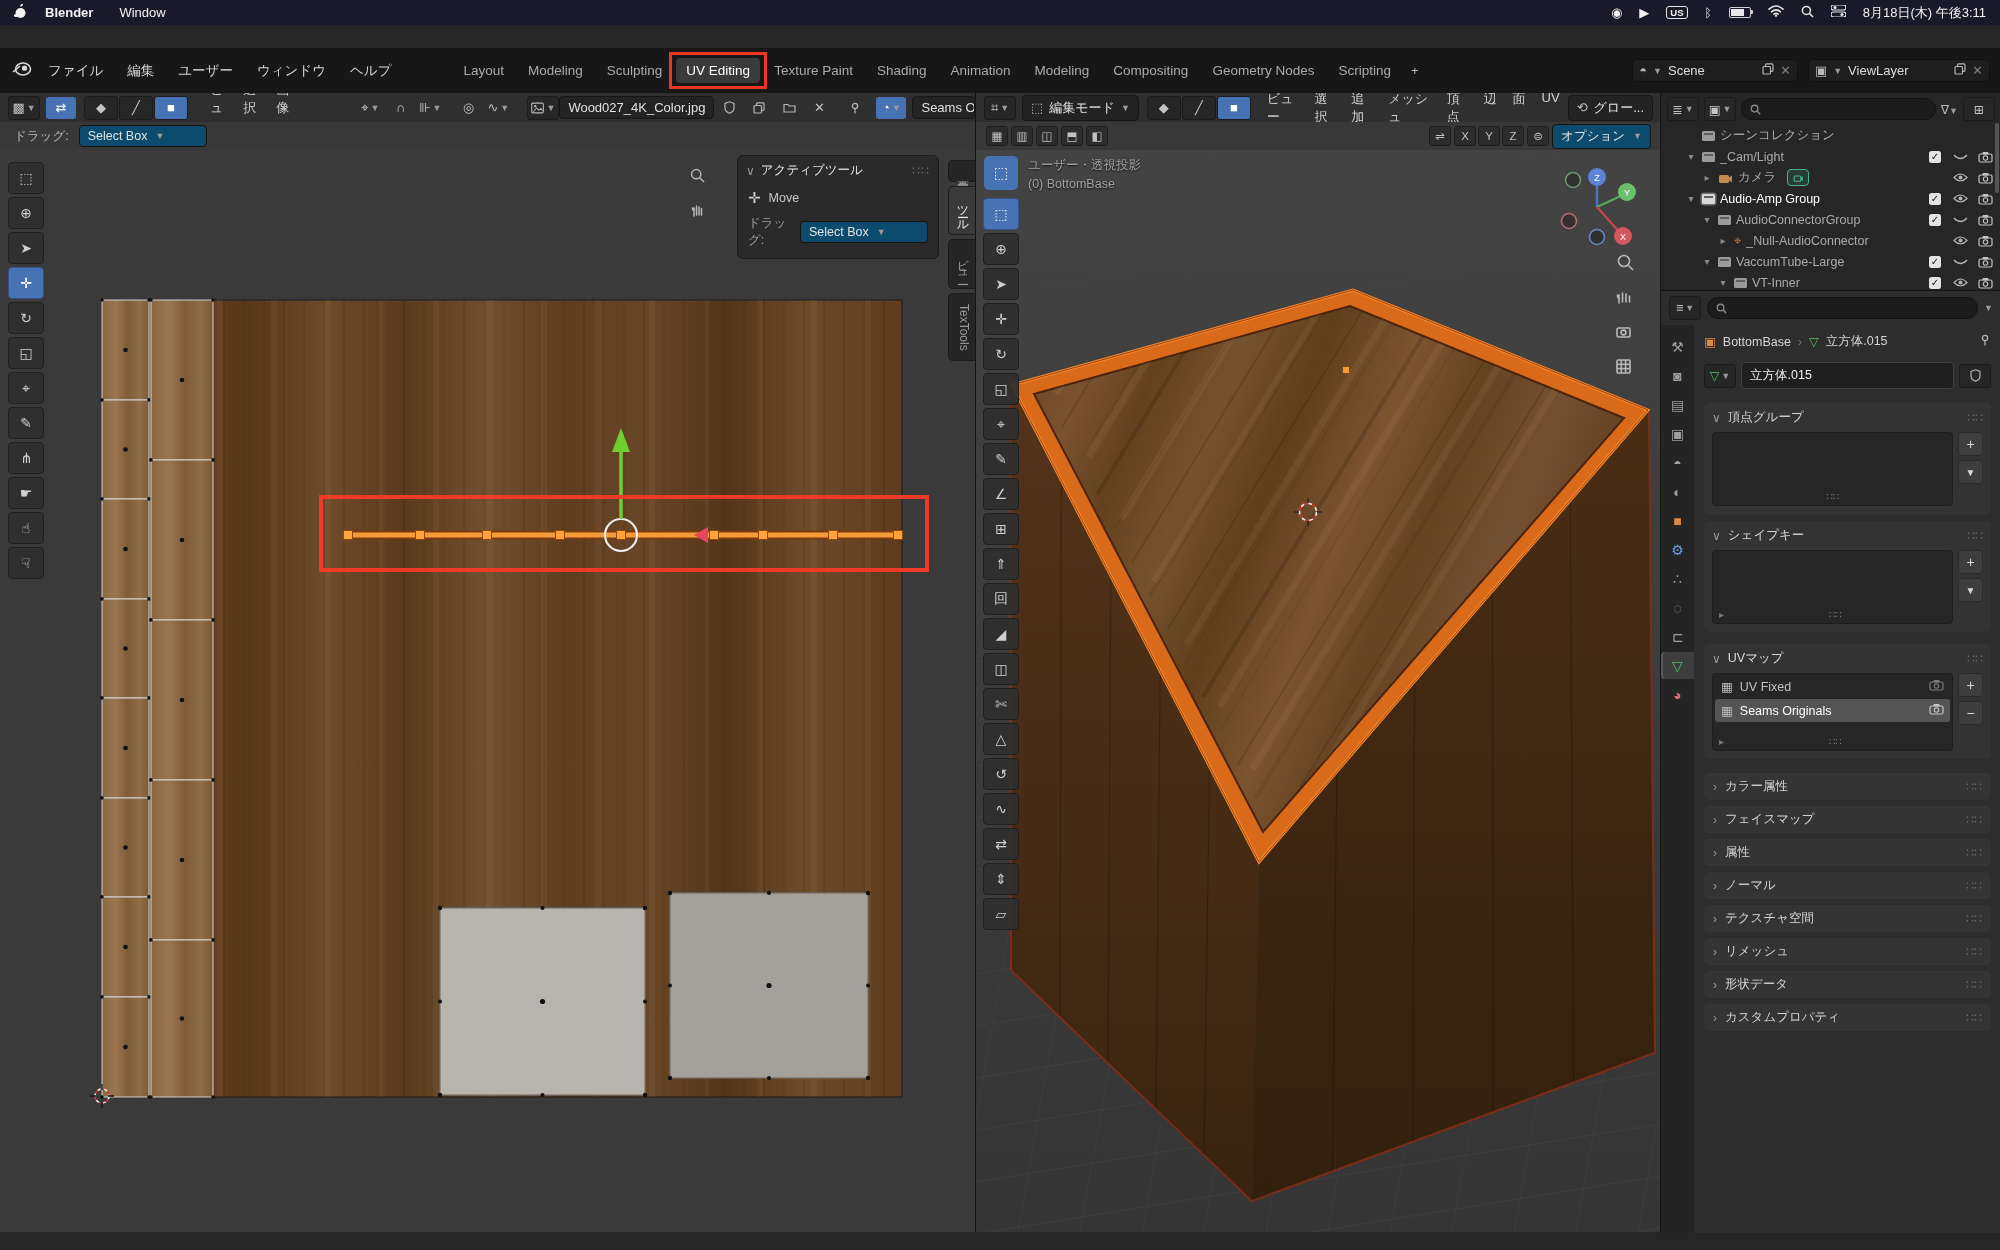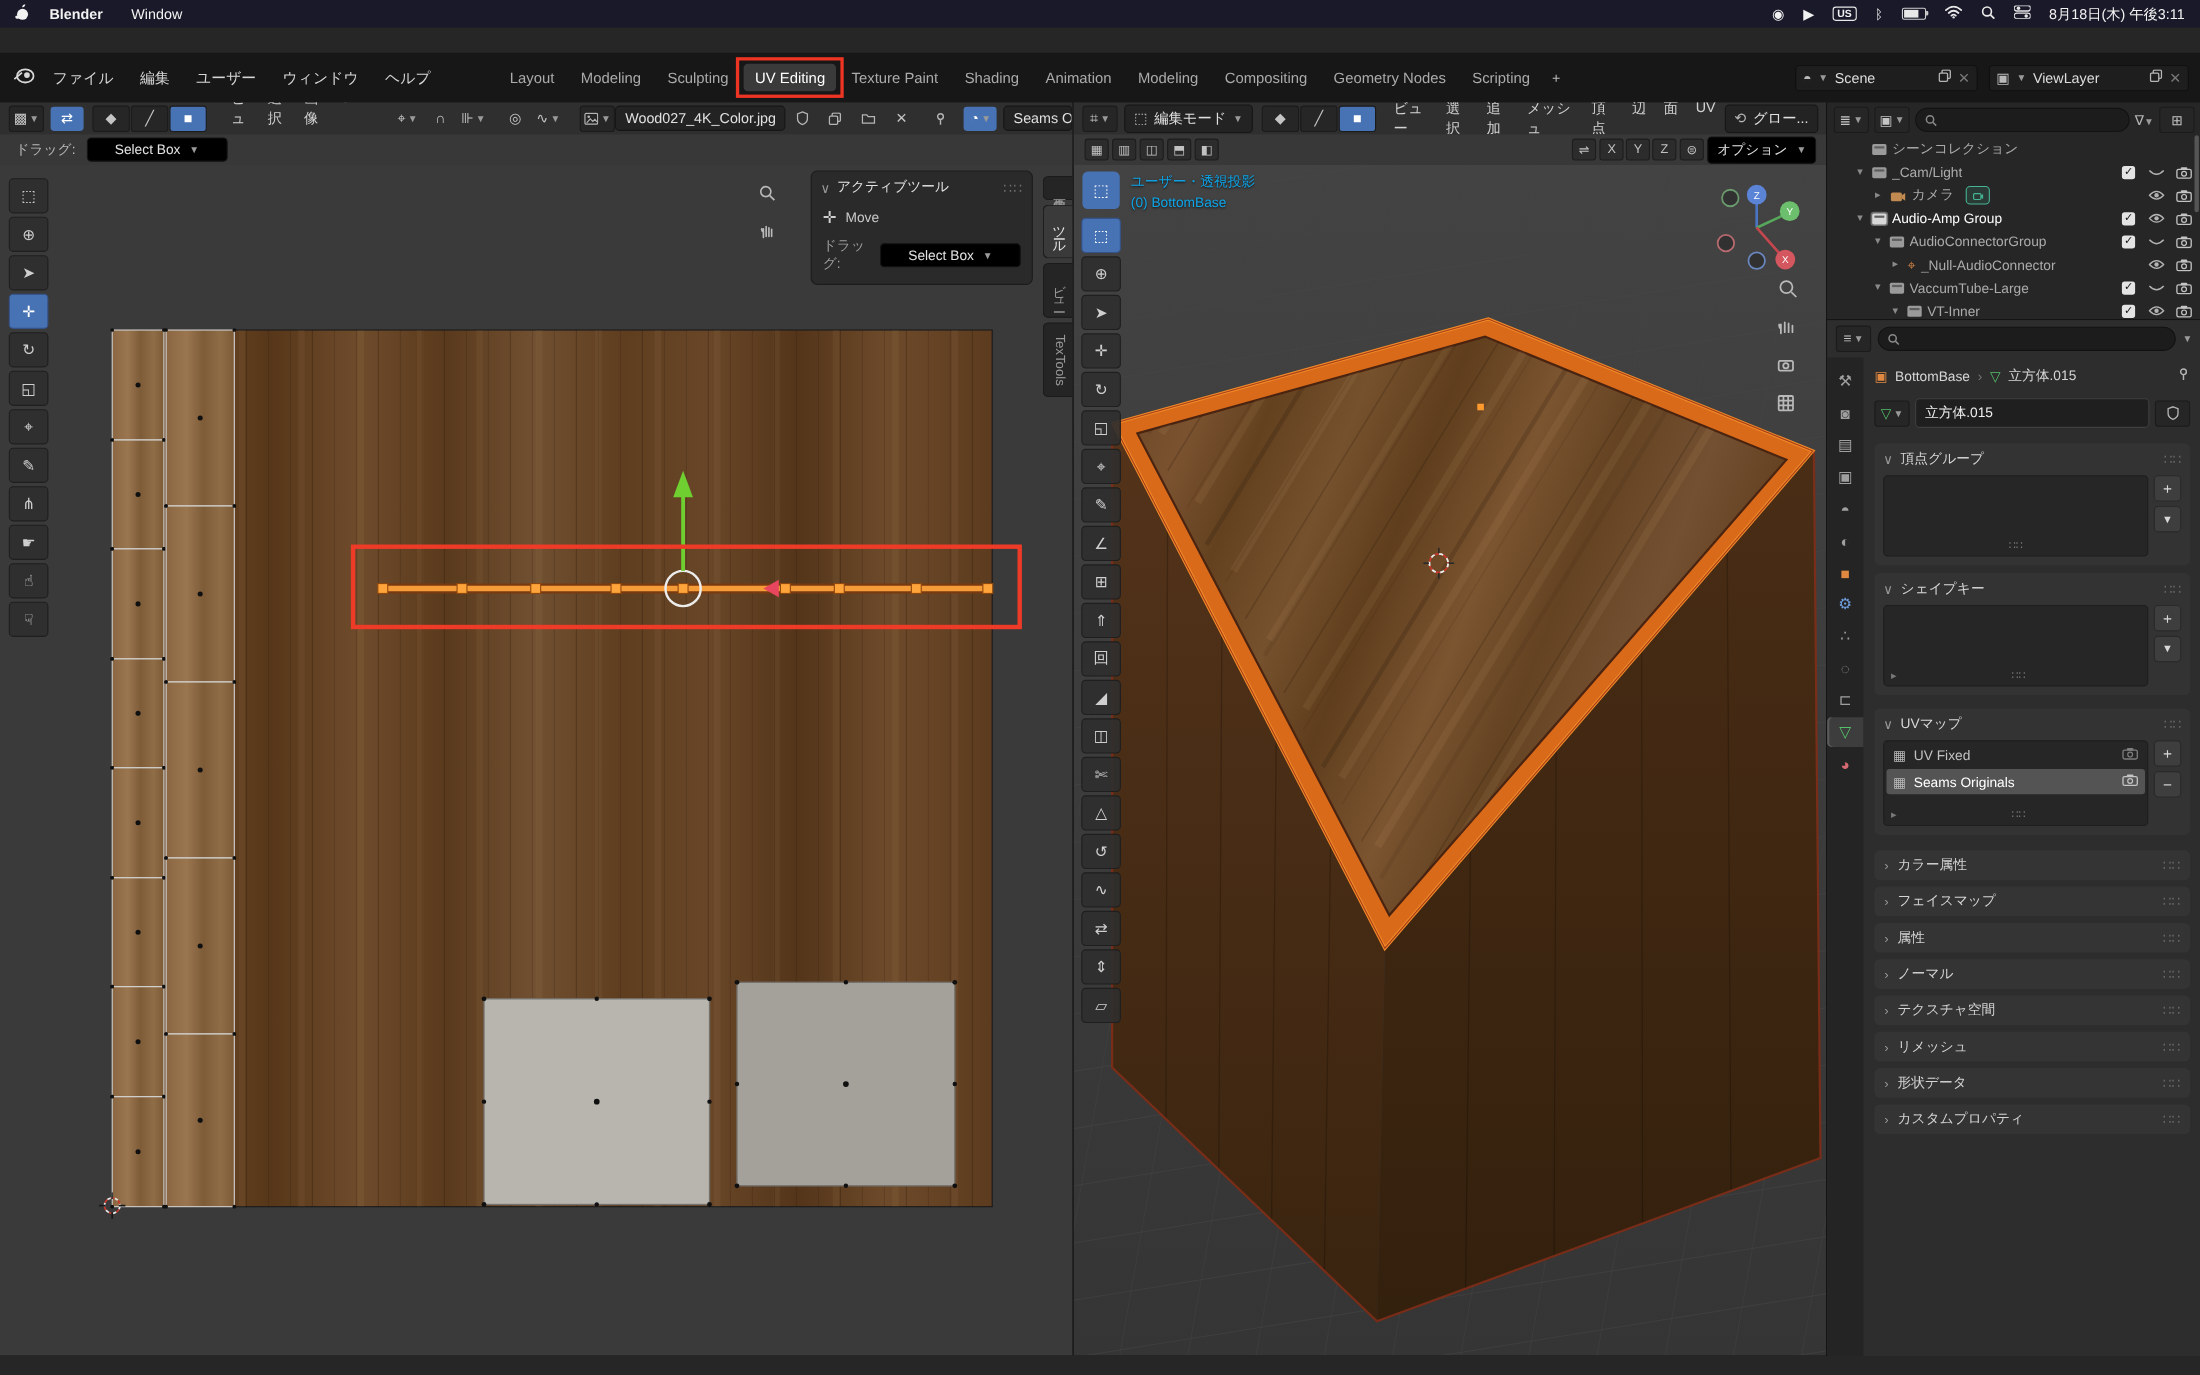--- a/index.html
+++ b/index.html
@@ -64,33 +64,33 @@
   .vtoolbar{position:absolute;display:flex;flex-direction:column;gap:3px;z-index:5;}
   .vtool{width:34px;height:30px;border-radius:4px;background:#2e2e2eE8;border:1px solid #1f1f1f;
          display:flex;align-items:center;justify-content:center;color:#cfcfcf;font-size:14px;}
   .vtool.active{background:#4772b3;color:#fff;border-color:#35538a;}
   
   #uv-panel{position:absolute;left:737px;top:5px;width:200px;background:rgba(42,42,42,.96);
             border:1px solid #1c1c1c;border-radius:6px;z-index:6;font-size:12.5px;}
   #uv-panel .ph{display:flex;align-items:center;padding:6px 8px;color:#e2e2e2;gap:6px;}
   #uv-panel .grip{margin-left:auto;color:#6e6e6e;letter-spacing:1px;}
   #uv-panel .prow{display:flex;align-items:center;gap:8px;padding:4px 10px;color:#c9c9c9;}
-  .dd{display:flex;align-items:center;gap:8px;background:#000000;border:1px solid #141414;border-radius:4px;
-      padding:3px 8px;color:#e2e2e2;min-width:110px;justify-content:center;}
+  .dd{display:flex;align-items:center;gap:8px;background:#0c4a6e;border:1px solid #141414;border-radius:4px;
+      padding:3px 8px;color:#e2e2e2;min-width:110px;justify-content:flex-start;}
   #uv-sidetabs{position:absolute;right:0;top:10px;width:27px;display:flex;flex-direction:column;gap:4px;z-index:6;}
   .sidetab{writing-mode:vertical-rl;padding:10px 4px;background:#252525;color:#9a9a9a;font-size:12px;
            border:1px solid #1b1b1b;border-right:none;border-radius:5px 0 0 5px;text-align:center;}
   .sidetab.active{background:#3a3a3a;color:#e8e8e8;}
   .navicon{position:absolute;width:26px;height:26px;display:flex;align-items:center;justify-content:center;
            color:#b9b9b9;z-index:5;}
   
   #v3d-overlay{position:absolute;left:8px;top:6px;z-index:6;display:flex;gap:10px;}
   #v3d-overlay .toolbtn{width:34px;height:34px;background:#4772b3;border-radius:5px;display:flex;
                         align-items:center;justify-content:center;color:#fff;font-size:15px;}
-  #v3d-overlay .lbl{font-size:12.5px;color:#0ea5e9;text-shadow:0 1px 2px rgba(0,0,0,.8);line-height:1.5;}
+  #v3d-overlay .lbl{font-size:12.5px;color:#a3a3a3;text-shadow:0 1px 2px rgba(0,0,0,.8);line-height:1.5;}
   
   #outliner{position:absolute;left:1660px;top:93px;width:340px;height:197px;background:#262626;
             border-left:1px solid #141414;overflow:hidden;font-size:12.5px;}
   #outliner-head{display:flex;align-items:center;gap:5px;padding:4px 6px;height:24px;}
   .searchbox{flex:1;display:flex;align-items:center;gap:6px;background:#1c1c1c;border:1px solid #121212;
              border-radius:11px;height:20px;padding:0 8px;}
   .orow{display:flex;align-items:center;height:21px;color:#ababab;gap:5px;padding-right:6px;}
   .orow .lbl{white-space:nowrap;overflow:hidden;}
   .orow .tgl{margin-left:0;display:flex;align-items:center;justify-content:center;width:20px;}
   .orow .spacer{flex:1;}

